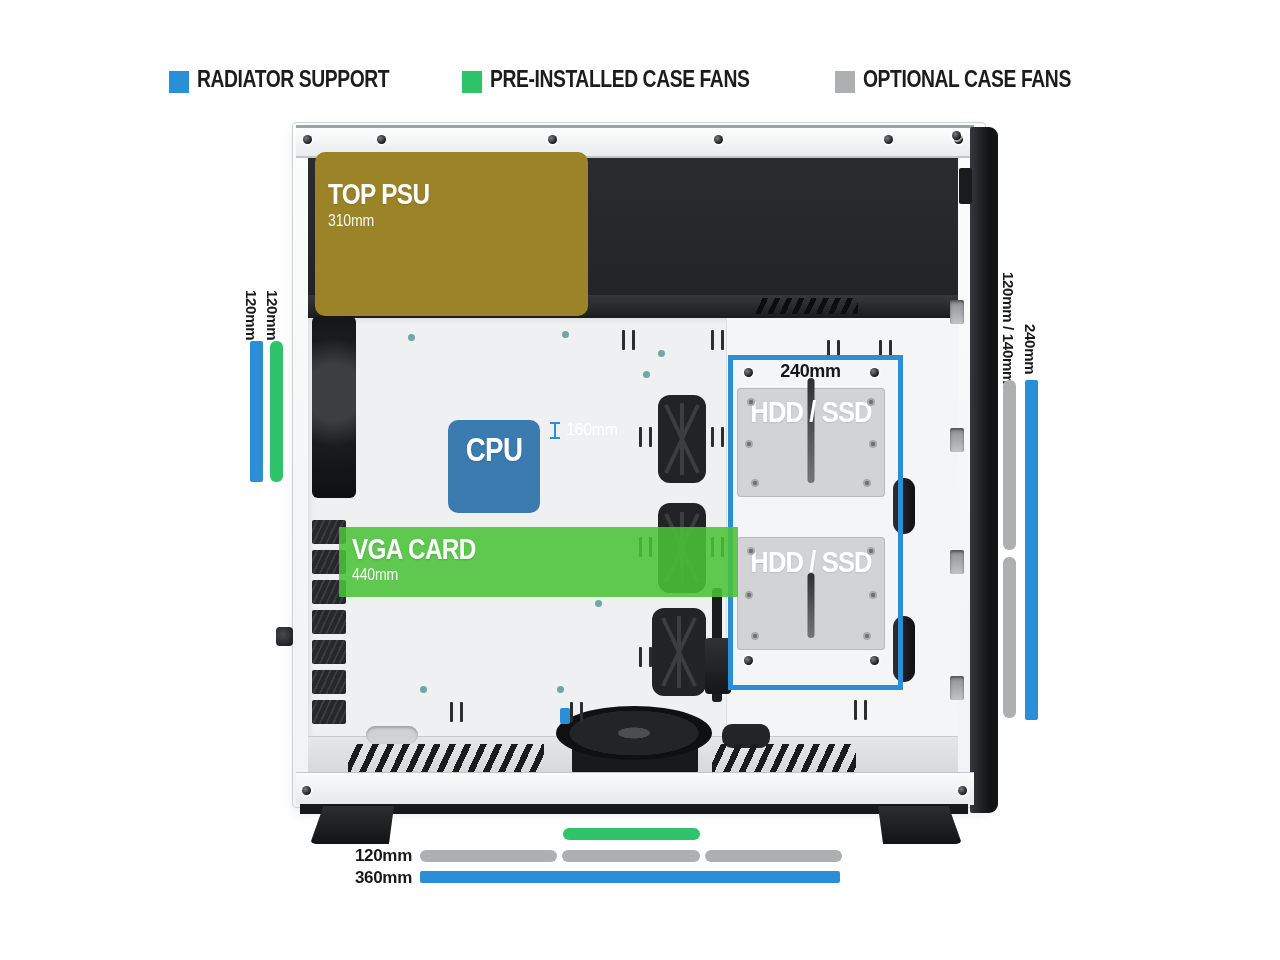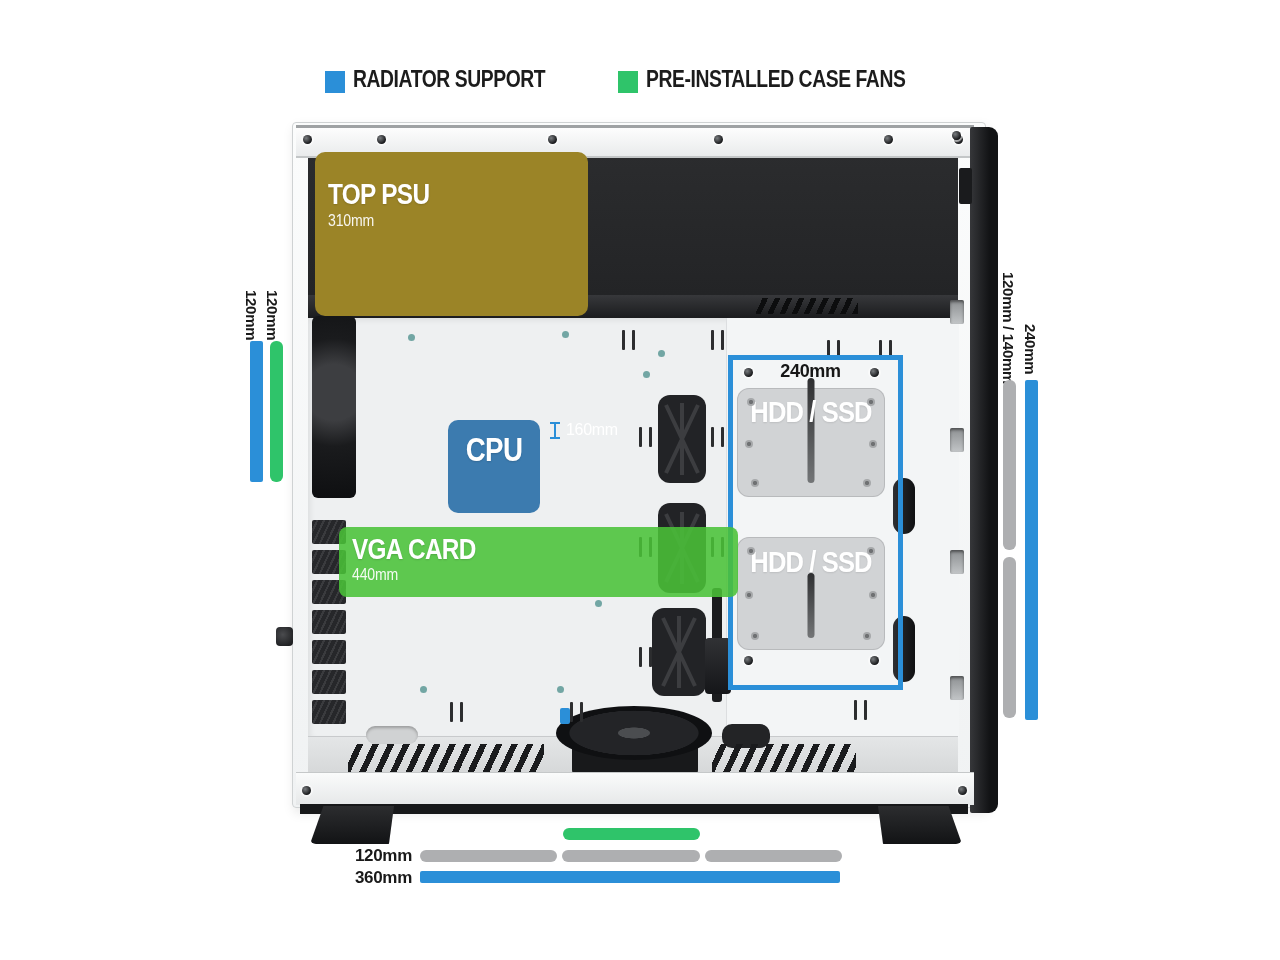--- a/index.html
+++ b/index.html
@@ -83,21 +83,21 @@
   .bfan-body{left:572px;top:738px;width:126px;height:36px;background:#18191b;border-radius:4px;}
   .bfan-top{left:556px;top:706px;width:156px;height:54px;border-radius:50%;
         background:radial-gradient(ellipse at center,#4b4d50 0 14%,#232427 15% 58%,#0f1012 59%);}
   .bfan-clip{left:560px;top:708px;width:10px;height:16px;border-radius:2px;}
 
   
   .hdd-rect{left:728px;top:355px;width:165px;height:325px;border:5px solid;}
   .hdd-width{left:728px;top:361px;width:165px;text-align:center;font-size:18px;font-weight:bold;
              color:#161616;letter-spacing:-0.3px;}
   .tray{position:absolute;left:737px;width:148px;background:rgba(207,209,211,.95);
-        border-radius:12px;box-shadow:inset 0 0 0 1px rgba(110,112,114,.25);}
+        border-radius:4px;box-shadow:inset 0 0 0 1px rgba(110,112,114,.25);}
   .tray-label{text-align:center;font-weight:bold;color:#ffffff;font-size:30px;
               letter-spacing:-1px;transform:scaleX(.85);
               text-shadow:0 1px 2px rgba(0,0,0,.10);}
   .tray-slot{position:absolute;left:50%;transform:translateX(-50%);width:7px;border-radius:4px;
              background:linear-gradient(#2e2f31,#737577);}
   .hole{position:absolute;width:8px;height:8px;border-radius:50%;
         background:radial-gradient(circle,#6f7173 0 35%,#a6a8aa 40%);}
 
   
   .ov{position:absolute;border-radius:10px;}
@@ -131,20 +131,24 @@
 
   <div class="legend">
     <div class="legend-item">
       <span class="swatch" style="background-color: rgb(43, 143, 216);"></span>
       <span class="legend-label">RADIATOR SUPPORT</span>
     </div>
     <div class="legend-item">
       <span class="swatch" style="background-color: rgb(47, 196, 106);"></span>
       <span class="legend-label">PRE-INSTALLED CASE FANS</span>
     </div>
+    <div class="legend-item">
+      <span class="swatch" style="background-color: rgb(174, 175, 177);"></span>
+      <span class="legend-label">OPTIONAL CASE FANS</span>
+    </div>
   </div>
 
   <div class="abs case-outer"></div>
   <div class="abs psu-dark"></div>
   <div class="abs shroud"></div>
   <div class="abs shroud-vents"></div>
   <div class="abs wall-main"></div>
   <div class="abs wall-right"></div>
   <div class="abs floor"></div>
   <div class="abs top-rail"></div>
@@ -295,21 +299,21 @@
   <div class="ov" style="left: 448px; top: 420px; width: 92px; height: 93px; text-align: center; background-color: rgba(52, 118, 172, 0.96);">
     <div class="ov-title" style="font-size:33px;margin-top:11px;transform-origin:center top;">CPU</div>
   </div>
   <div class="ibeam" style="left:549px;top:422px;">
     <i class="h" style="top:0;"></i>
       <i class="v"></i>
       <i class="h" style="top:15px;"></i>
   </div>
   <div class="abs" style="left:566px;top:421px;font-size:16px;color:#fff;letter-spacing:-0.3px;">160mm</div>
 
-  <div class="ov ov-pad" style="left: 339px; top: 527px; width: 386px; height: 64px; border-radius: 8px; padding-top: 6px; background-color: rgba(74, 194, 56, 0.88);">
+  <div class="ov ov-pad" style="left: 339px; top: 527px; width: 386px; height: 64px; border-radius: 0; padding-top: 6px; background-color: rgba(74, 194, 56, 0.88);">
     <div class="ov-title" style="font-size:29px;">VGA CARD</div>
     <div class="ov-sub" style="font-size:16px;margin-top:0;">440mm</div>
   </div>
 
   <div class="abs front-strip"></div>
   <div class="abs front-tab"></div>
   <div class="latch" style="top:300px;"></div>
   <div class="latch" style="top:428px;"></div>
   <div class="latch" style="top:550px;"></div>
   <div class="latch" style="top:676px;"></div>

